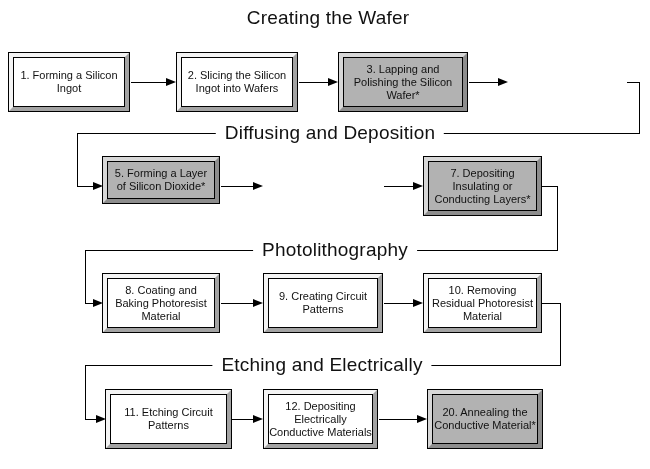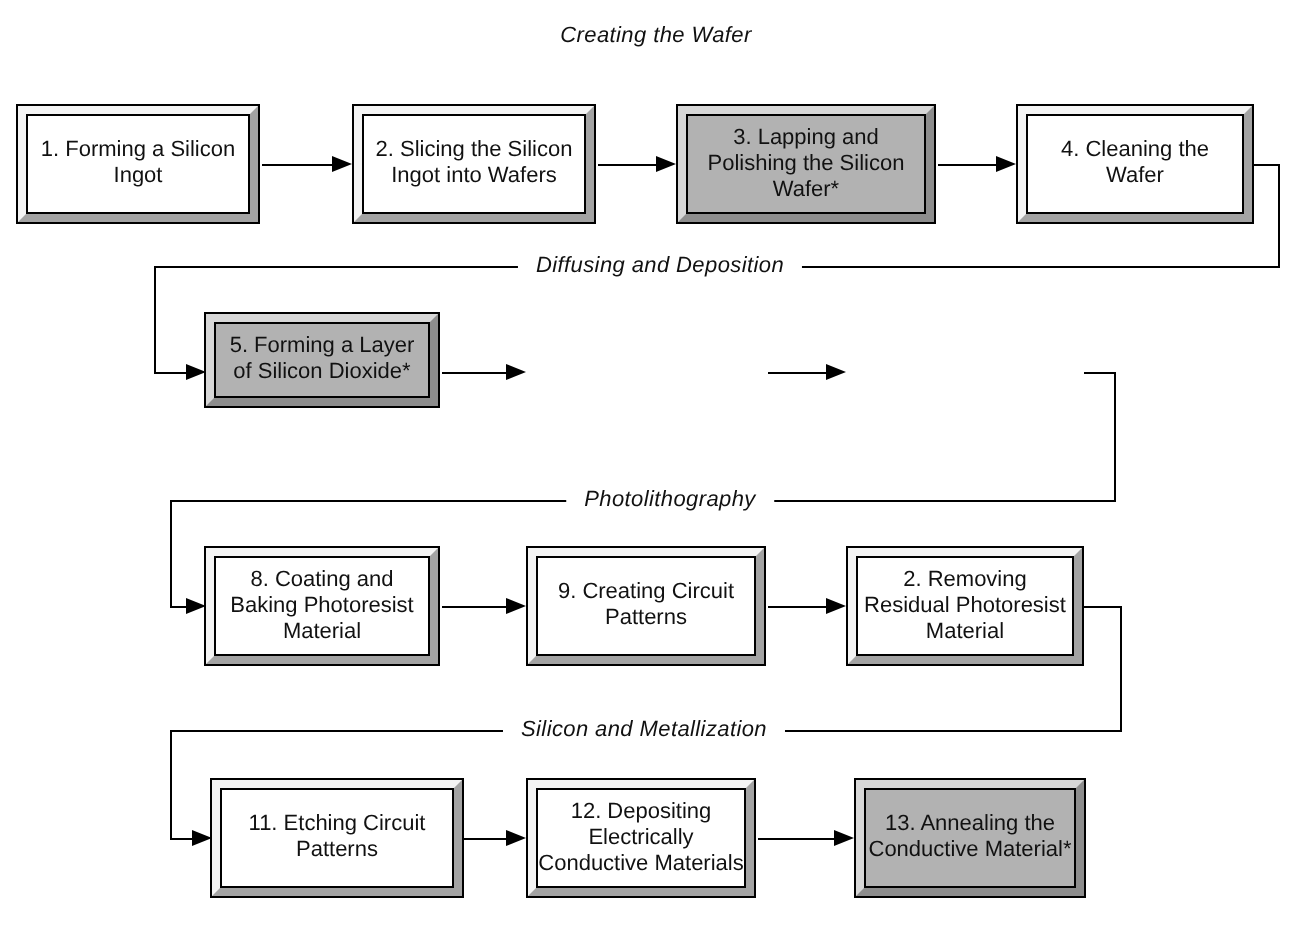--- a/index.html
+++ b/index.html
@@ -9,22 +9,21 @@
     height: 469px;
     background: var(--background, #ffffff);
     font-family: "Liberation Sans", sans-serif;
     overflow: hidden;
   }
 
   
   .heading {
     position: absolute;
     transform: translate(-50%, -50%);
-    font-style: italic;
-    font-size: 11px;
+    font-size: 19px;
     letter-spacing: 0.2px;
     color: var(--text, #111111);
     background: var(--background, #ffffff);
     padding: 0 9px;
     white-space: nowrap;
     z-index: 3;
   }
 
   
   .line-h { position: absolute; height: 1px; background: var(--line, #000); z-index: 1; }
@@ -97,21 +96,21 @@
   <div class="line-v" style="left:557px; top:186px; height:64px"></div>
   <div class="line-v" style="left:85px;  top:250px; height:53px"></div>
 
   <div class="line-h" style="left:542px; top:303px; width:19px"></div>
   <div class="line-v" style="left:560px; top:303px; height:62px"></div>
   <div class="line-v" style="left:85px;  top:365px; height:54px"></div>
 
   <div class="heading" style="left:328px; top:18px">Creating the Wafer</div>
   <div class="heading" style="left:330px; top:133px">Diffusing and Deposition</div>
   <div class="heading" style="left:335px; top:250px">Photolithography</div>
-  <div class="heading" style="left:322px; top:365px">Silicon and Metallization</div>
+  <div class="heading" style="left:322px; top:365px">Etching and Electrically</div>
 
   <div class="arrow" style="left:131px; top:78px;  width:45px">
       <i class="shaft"></i>
       <i class="head"></i>
     </div>
   <div class="arrow" style="left:299px; top:78px;  width:39px">
       <i class="shaft"></i>
       <i class="head"></i>
     </div>
   <div class="arrow" style="left:469px; top:78px;  width:39px">
@@ -173,34 +172,35 @@
   </div>
   <div class="box gray" style="left:338px; top:52px; width:130px; height:60px">
     <div class="bevel">
         <div class="inner">
           <span class="label">3. Lapping and
 Polishing the Silicon
 Wafer*</span>
         </div>
       </div>
   </div>
-  <div class="box white" style="left:508px; top:52px; width:119px; height:60px">
-    <div class="bevel">
-        <div class="inner">
-          <span class="label">4. Cleaning the
-Wafer</span>
-        </div>
-      </div>
-  </div>
 
   <div class="box gray" style="left:102px; top:156px; width:118px; height:48px">
     <div class="bevel">
         <div class="inner">
           <span class="label">5. Forming a Layer
 of Silicon Dioxide*</span>
+        </div>
+      </div>
+  </div>
+  <div class="box gray" style="left:423px; top:156px; width:119px; height:60px">
+    <div class="bevel">
+        <div class="inner">
+          <span class="label">7. Depositing
+Insulating or
+Conducting Layers*</span>
         </div>
       </div>
   </div>
 
   <div class="box white" style="left:102px; top:273px; width:118px; height:60px">
     <div class="bevel">
         <div class="inner">
           <span class="label">8. Coating and
 Baking Photoresist
 Material</span>
@@ -211,21 +211,21 @@
     <div class="bevel">
         <div class="inner">
           <span class="label">9. Creating Circuit
 Patterns</span>
         </div>
       </div>
   </div>
   <div class="box white" style="left:423px; top:273px; width:119px; height:60px">
     <div class="bevel">
         <div class="inner">
-          <span class="label">2. Removing
+          <span class="label">10. Removing
 Residual Photoresist
 Material</span>
         </div>
       </div>
   </div>
 
   <div class="box white" style="left:105px; top:389px; width:127px; height:60px">
     <div class="bevel">
         <div class="inner">
           <span class="label">11. Etching Circuit
@@ -238,19 +238,19 @@
         <div class="inner">
           <span class="label">12. Depositing
 Electrically
 Conductive Materials</span>
         </div>
       </div>
   </div>
   <div class="box gray" style="left:427px; top:389px; width:116px; height:60px">
     <div class="bevel">
         <div class="inner">
-          <span class="label">13. Annealing the
+          <span class="label">20. Annealing the
 Conductive Material*</span>
         </div>
       </div>
   </div>
 
 </div>
 
 </body></html>

